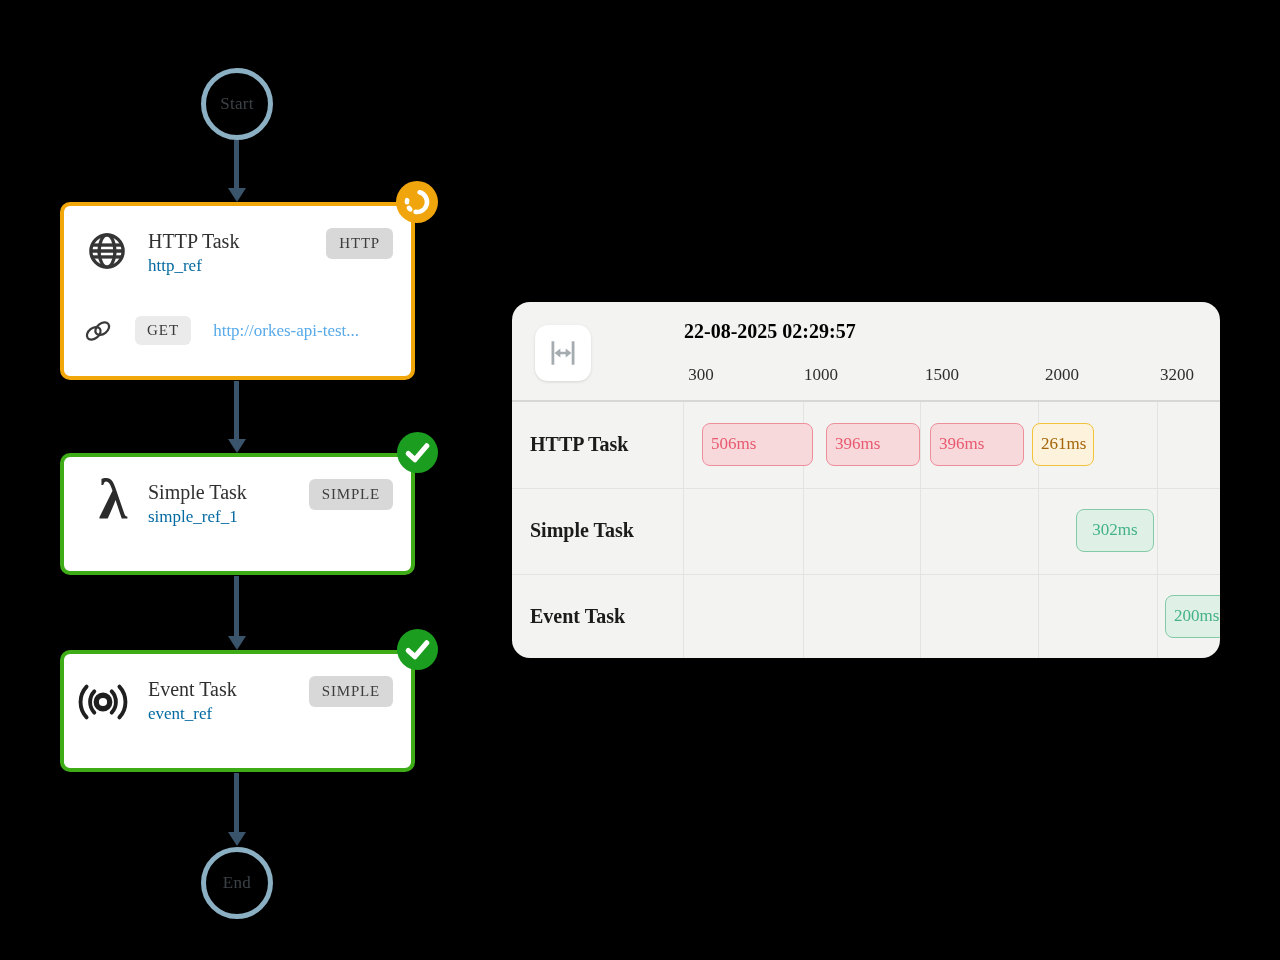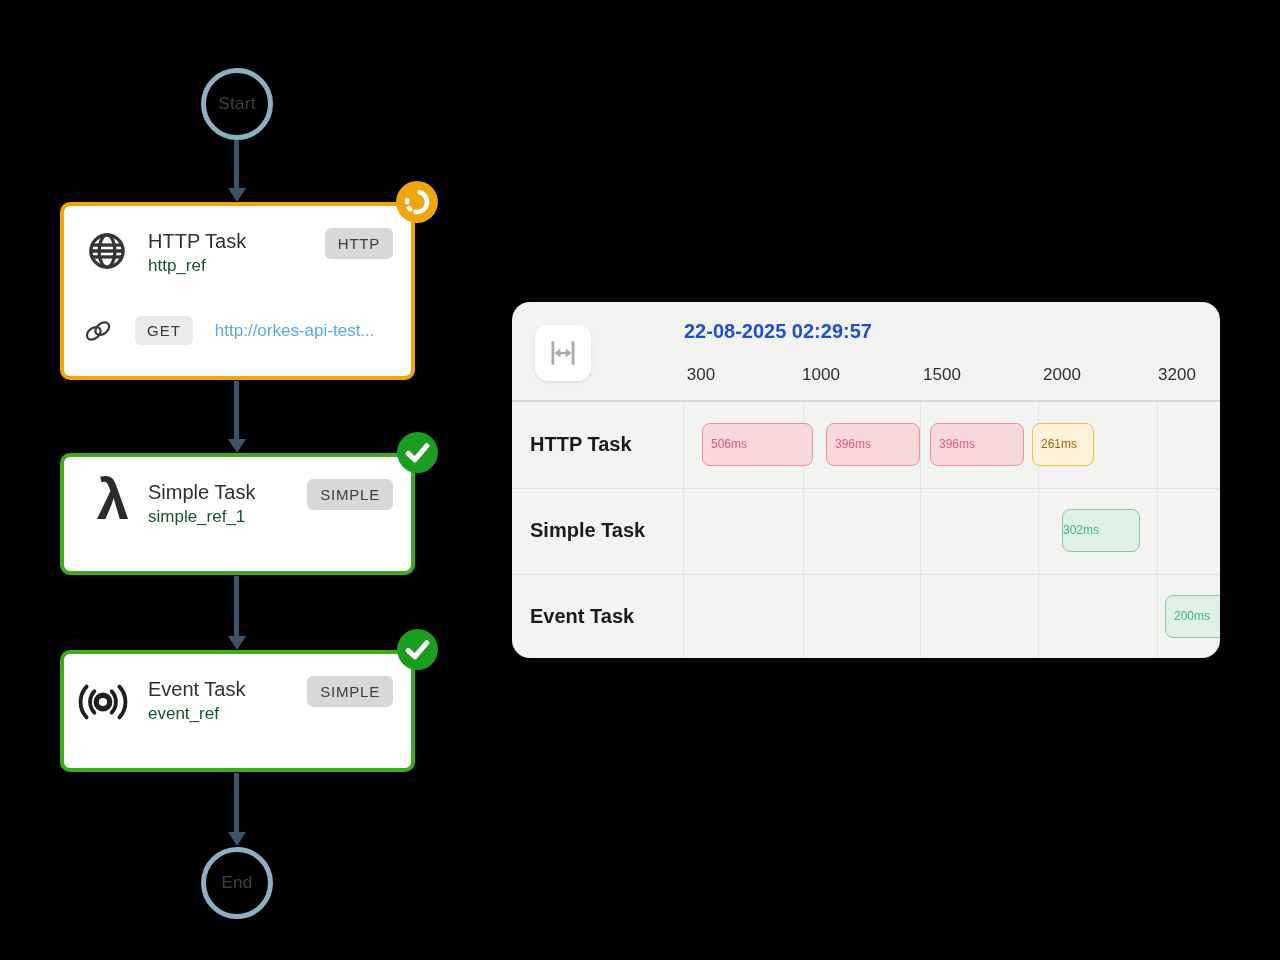--- a/index.html
+++ b/index.html
@@ -1,19 +1,19 @@
 <!DOCTYPE html>
 <html><head>
 <meta charset="utf-8">
 <style>
   * { margin:0; padding:0; box-sizing:border-box; }
   html,body { background:#000; }
   .stage {
     position:relative; width:1280px; height:960px; background:#000;
-    font-family:Liberation Sans, sans-serif; overflow:hidden;
+    font-family:Liberation Serif, serif; overflow:hidden;
   }
 
   
   .term-circle {
     position:absolute; width:72px; height:72px; border-radius:50%;
     border:5px solid #8BAFC3; display:flex; align-items:center; justify-content:center;
     color:#3b4247; font-size:17px; letter-spacing:.3px;
   }
   .term-start { left:201px; top:68px; }
   .term-end   { left:201px; top:847px; }
@@ -36,21 +36,21 @@
   .card-event  { top:650px; height:122px; border:4px solid #3EAC16; }
 
   .node-icon { position:absolute; display:flex; align-items:center; justify-content:center; }
   .icon-globe  { left:22px; top:24px; width:42px; height:42px; }
   .icon-lambda { left:26px; top:10px; width:46px; height:64px; font-size:58px; font-weight:600; color:#2b2b2b; line-height:64px; }
   .icon-broadcast { left:12px; top:24px; width:54px; height:48px; }
   .icon-link { width:30px; height:26px; }
 
   .tblock { position:absolute; left:84px; top:24px; }
   .node-title { font-size:20px; color:#303030; font-weight:500; }
-  .node-ref   { font-size:17px; color:#14532d; margin-top:3px; }
+  .node-ref   { font-size:17px; color:#0369a1; margin-top:3px; }
 
   .type-badge {
     position:absolute; right:18px; top:22px; background:#D8D8D8; color:#3D3D3D;
     font-size:15px; letter-spacing:.8px; padding:7px 13px; border-radius:6px; font-weight:500;
   }
 
   .card-row2 { position:absolute; left:19px; top:110px; display:flex; align-items:center; gap:22px; }
   .method-badge {
     background:#EBEBEB; color:#3A3A3A; font-size:15px; letter-spacing:1px;
     padding:6px 12px; border-radius:6px; font-weight:500;
@@ -69,31 +69,31 @@
   .panel {
     position:absolute; left:512px; top:302px; width:708px; height:356px;
     background:#F3F3F1; border-radius:18px; overflow:hidden;
     box-shadow:0 4px 14px rgba(0,0,0,.4);
   }
   .fit-btn {
     position:absolute; left:23px; top:23px; width:56px; height:56px; background:#fff;
     border:none; border-radius:13px; box-shadow:0 1px 3px rgba(0,0,0,.12);
     display:flex; align-items:center; justify-content:center; cursor:pointer;
   }
-  .panel-title { position:absolute; left:172px; top:18px; font-size:20px; font-weight:600; color:#1d4ed8; }
+  .panel-title { position:absolute; left:172px; top:18px; font-size:20px; font-weight:600; color:#000000; }
   .tick { position:absolute; top:63px; width:90px; margin-left:-45px; text-align:center;
           font-size:17px; font-weight:500; color:#2E2E2E; }
 
   .grid { position:absolute; left:0; top:98px; width:708px; height:258px; border-top:2px solid #D7D7D5; }
   .vline { position:absolute; top:0; bottom:0; width:1px; background:#E3E3E1; }
   .hline { position:absolute; left:0; right:0; height:1px; background:#E3E3E1; }
   .row-label { position:absolute; left:18px; font-size:20px; font-weight:600; color:#1B1B1B; }
 
   .bar {
-    position:absolute; height:43px; border-radius:8px; font-size:12px;
+    position:absolute; height:43px; border-radius:8px; font-size:17px;
     line-height:40px; padding-left:8px; white-space:nowrap; overflow:hidden; cursor:pointer;
   }
   .bar-red    { background:#F7D9DC; border:1.5px solid #EE8E9B; color:#E7596E; }
   .bar-yellow { background:#FDF2DB; border:1.5px solid #F3C23B; color:#A36508; }
   .bar-green  { background:#DFF0E7; border:1.5px solid #83CBA7; color:#43B285; }
 
   svg { display:block; }
 </style>
 </head>
 <body>
@@ -218,18 +218,18 @@
       <div class="hline" style="top:172px"></div>
 
       <div class="row-label" style="top:31px">HTTP Task</div>
       <div class="row-label" style="top:117px">Simple Task</div>
       <div class="row-label" style="top:203px">Event Task</div>
 
       <div class="bar bar-red" style="left:190px; top:21px;  width:111px">506ms</div>
       <div class="bar bar-red" style="left:314px; top:21px;  width:94px">396ms</div>
       <div class="bar bar-red" style="left:418px; top:21px;  width:94px">396ms</div>
       <div class="bar bar-yellow" style="left:520px; top:21px;  width:62px">261ms</div>
-      <div class="bar bar-green" style="left:550px; top:107px; width:78px; padding-left:0">302ms</div>
+      <div class="bar bar-green" style="left:564px; top:107px; width:78px; text-align:center; padding-left:0">302ms</div>
       <div class="bar bar-green" style="left:653px; top:193px; width:62px">200ms</div>
     </div>
   </div>
 
 </div>
 
 </body></html>

